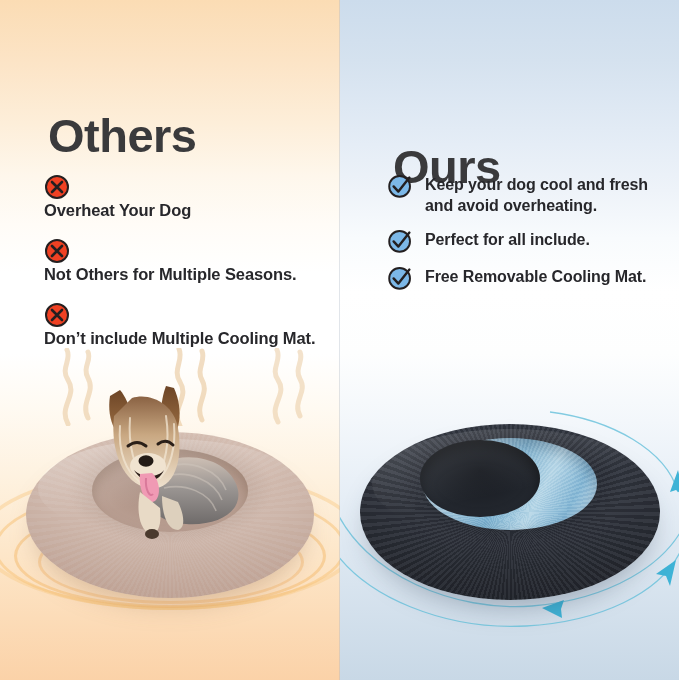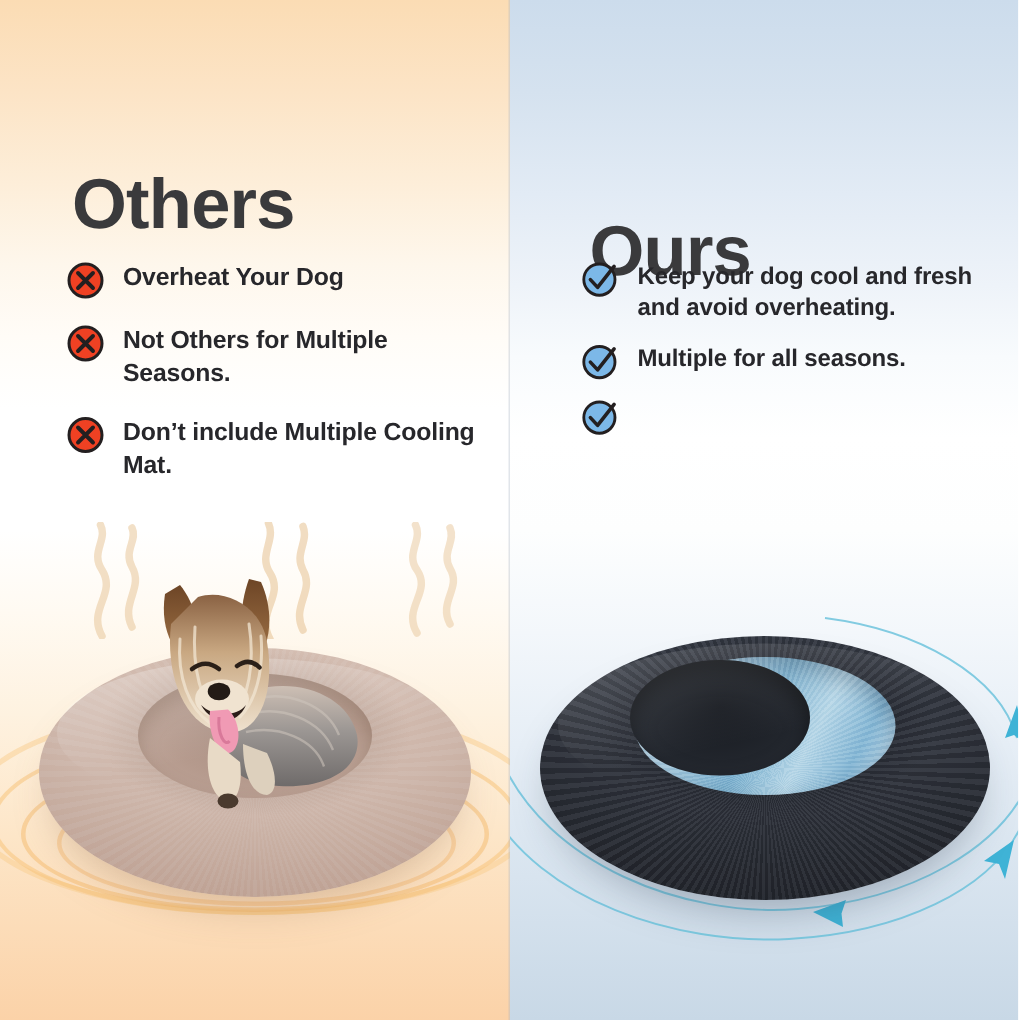--- a/index.html
+++ b/index.html
@@ -44,21 +44,21 @@
   .list{position:absolute;}
   .list-left{left:44px;top:175px;width:286px;}
   .list-right{left:387px;top:174px;width:288px;}
 
   .item{
     position:relative;
     display:flex;
     align-items:flex-start;
     margin-bottom:13px;
   }
-  .list-left .item{margin-bottom:17px;}
+  .list-left .item{margin-bottom:17px;flex-direction:column;}
   .list-right .item{margin-bottom:12px;}
 
   .bullet-icon{
     flex:0 0 auto;
     width:26px;height:26px;
     margin-right:12px;
     margin-top:-1px;
   }
   .bullet-icon svg{display:block;width:26px;height:26px;overflow:visible;}
 
@@ -345,29 +345,30 @@
         <span class="item-text">Keep your dog cool and fresh and avoid overheating.</span>
       </div>
 
       <div class="item">
         <span class="bullet-icon">
           <svg viewBox="0 0 26 26">
             <circle cx="12.6" cy="13.4" r="10.4" fill="#7cb8e8" stroke="#231f20" stroke-width="1.9"></circle>
             <path d="M6.6 13.4 L11.4 18.6 L22.4 4.6" stroke="#231f20" stroke-width="2.4" fill="none" stroke-linecap="round" stroke-linejoin="round"></path>
           </svg>
         </span>
-        <span class="item-text">Multiple for all seasons.</span>
+        <span class="item-text">Perfect for all include.</span>
       </div>
 
       <div class="item">
         <span class="bullet-icon">
           <svg viewBox="0 0 26 26">
             <circle cx="12.6" cy="13.4" r="10.4" fill="#7cb8e8" stroke="#231f20" stroke-width="1.9"></circle>
             <path d="M6.6 13.4 L11.4 18.6 L22.4 4.6" stroke="#231f20" stroke-width="2.4" fill="none" stroke-linecap="round" stroke-linejoin="round"></path>
           </svg>
         </span>
+        <span class="item-text">Free Removable Cooling Mat.</span>
       </div>
 
     </div>
   </div>
 
   <div class="divider"></div>
 </div>
 
 </body></html>

